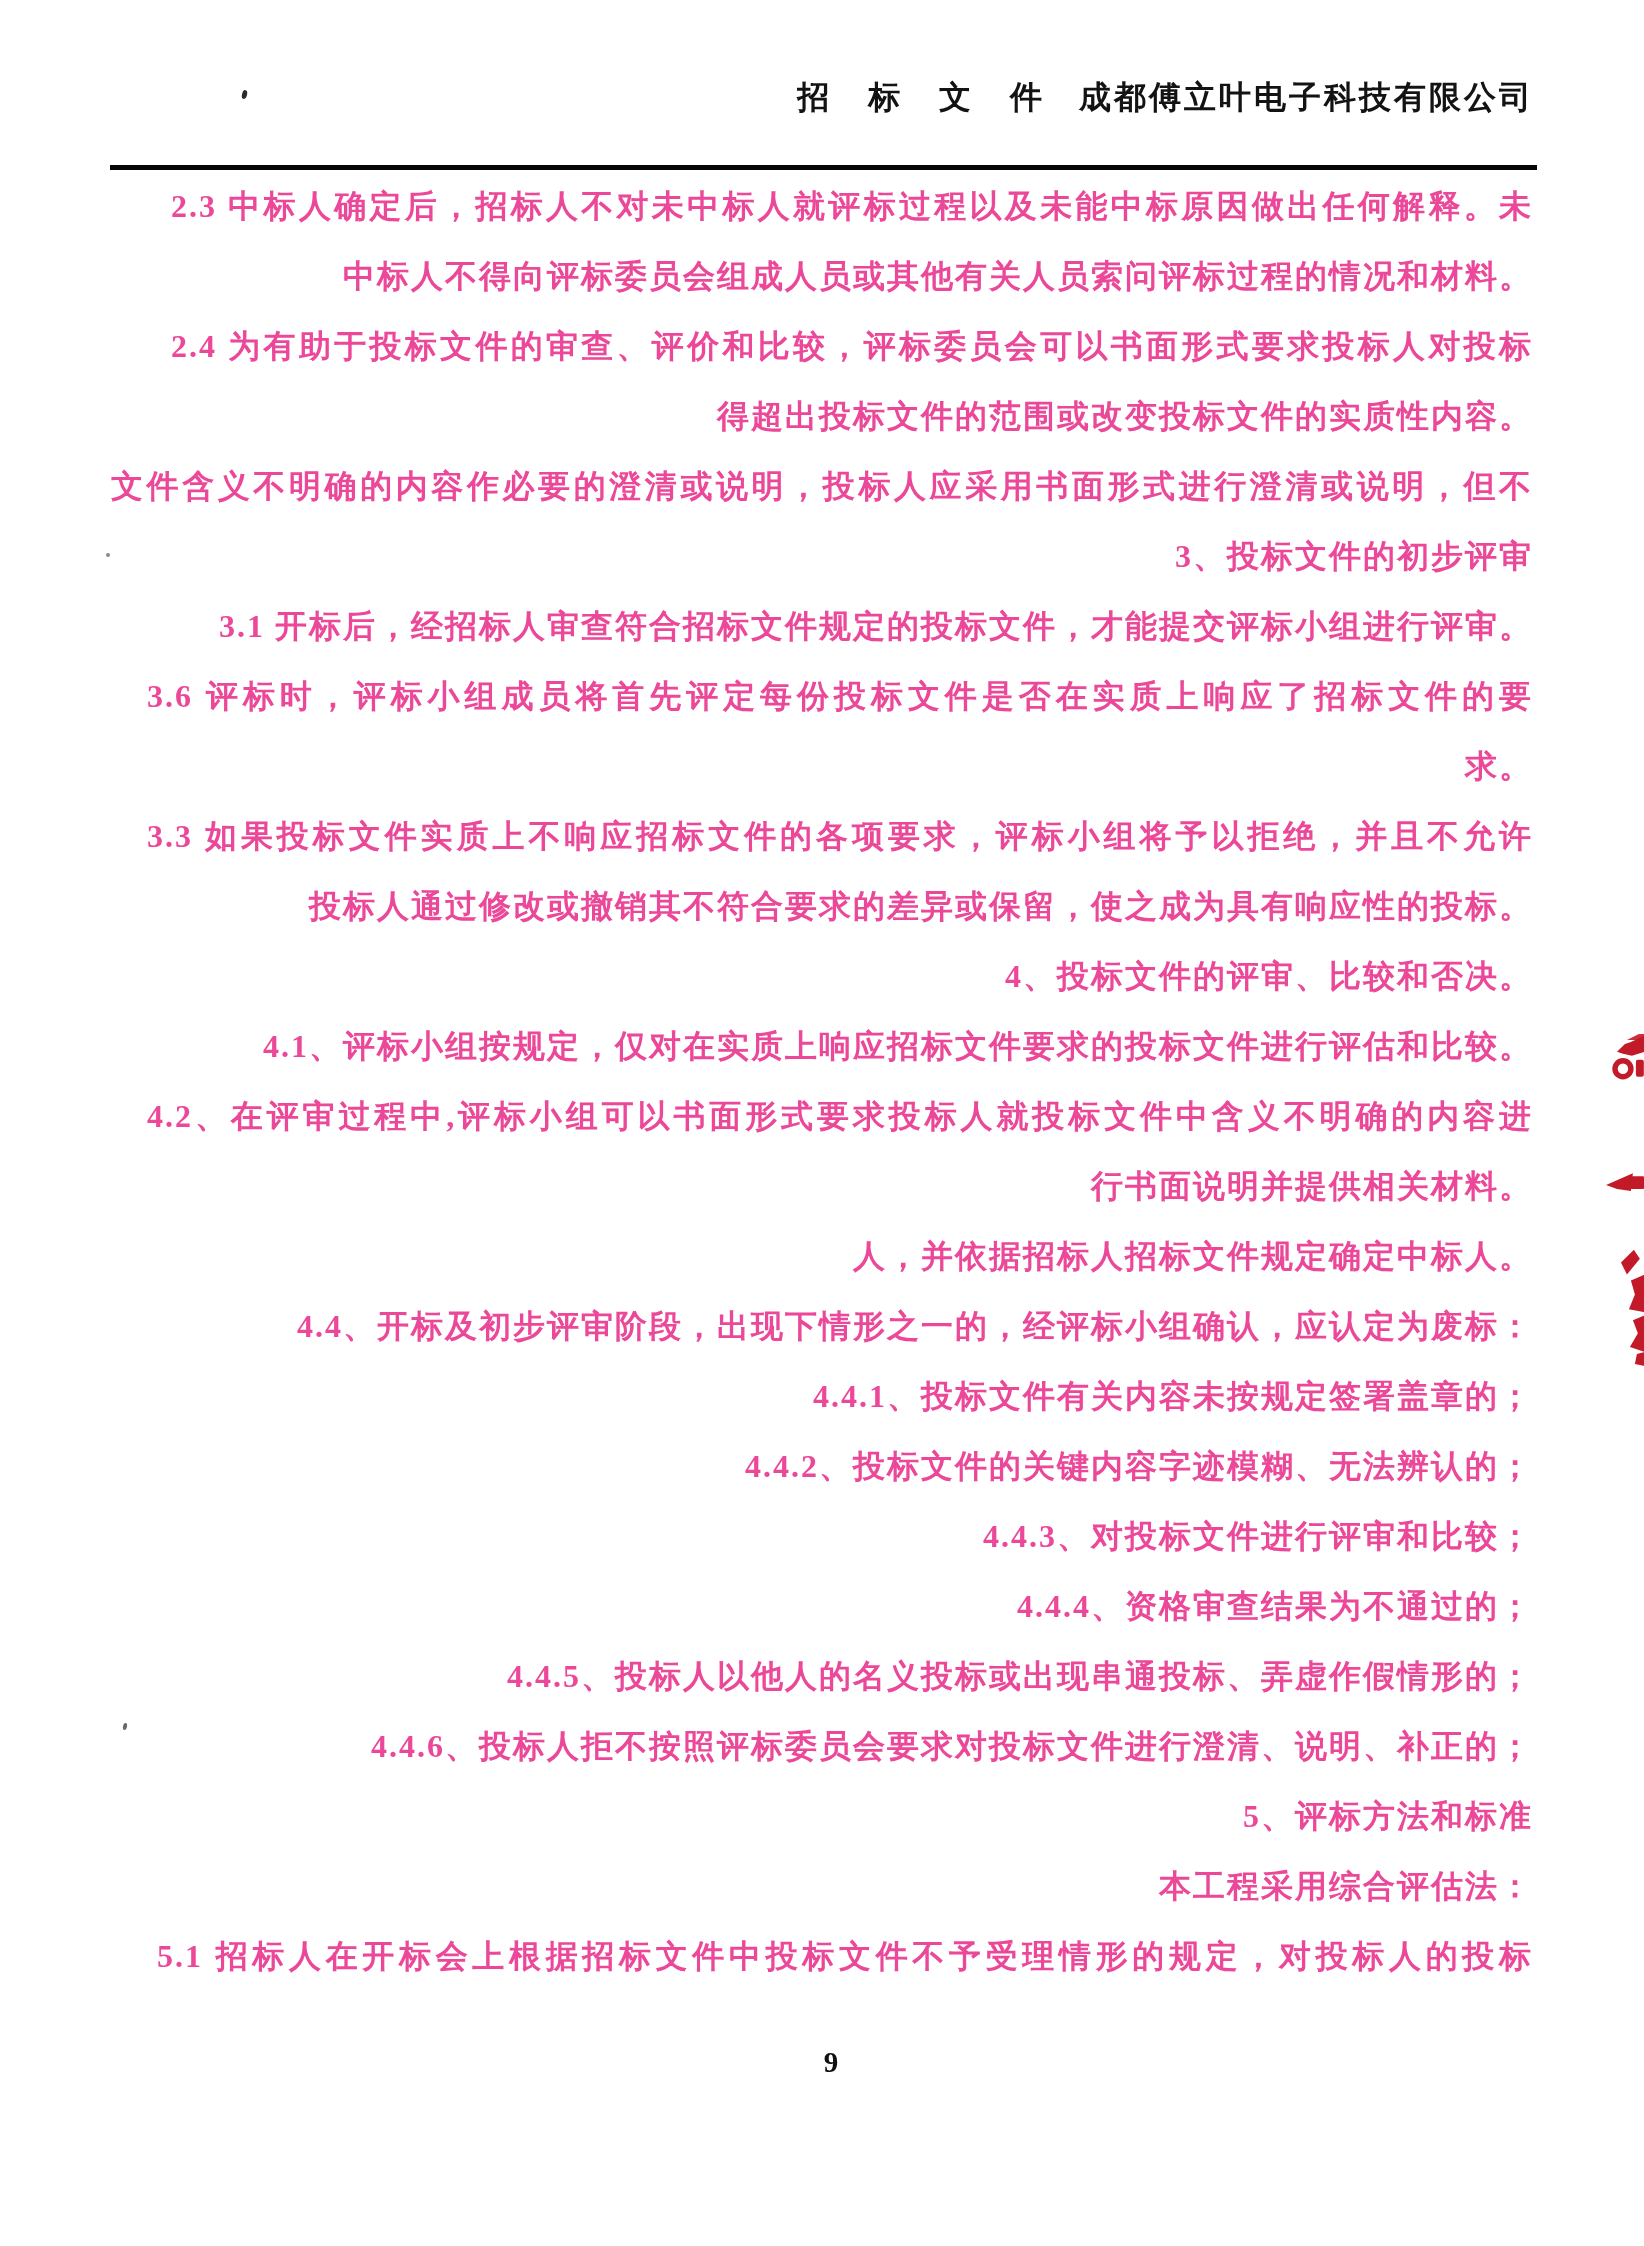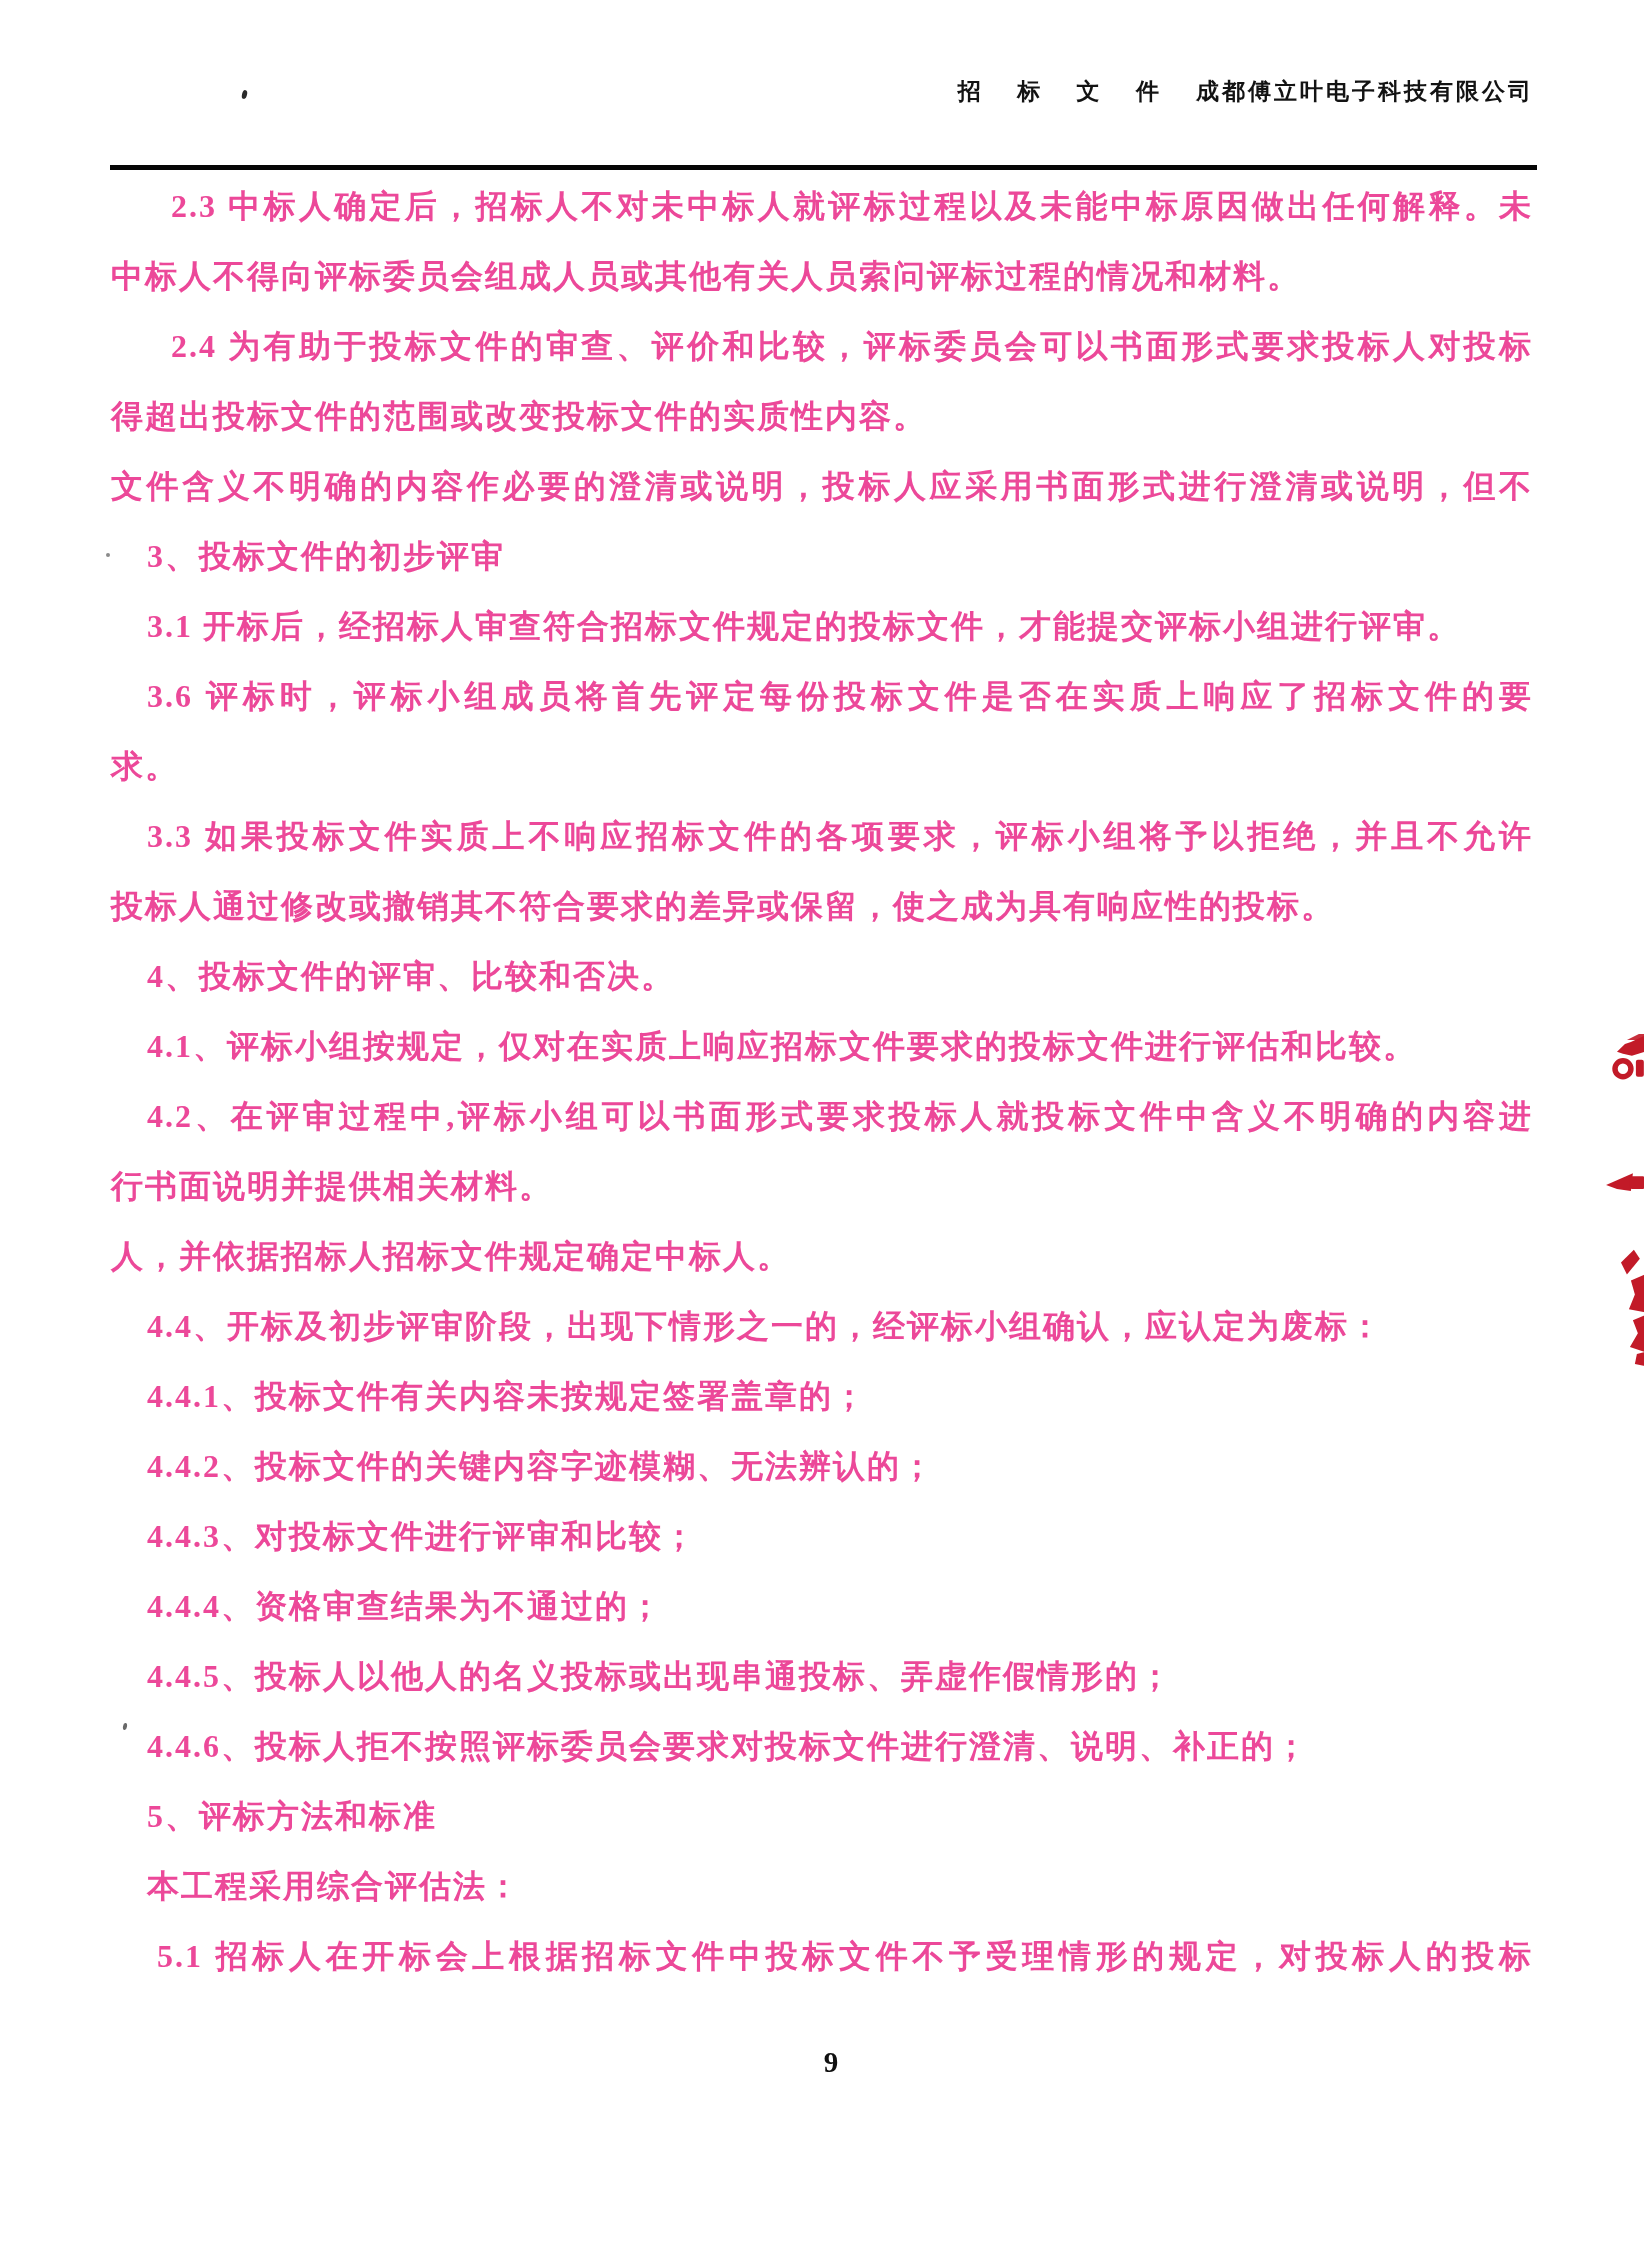--- a/index.html
+++ b/index.html
@@ -3,32 +3,32 @@
 <meta charset="utf-8">
 <style>
   html,body{margin:0;padding:0;}
   body{
     width:1645px;height:2247px;position:relative;background:#ffffff;overflow:hidden;
     font-family:"Liberation Serif","DejaVu Serif",serif;
   }
   .page-header{
     position:absolute;top:76px;right:111px;
     font-family:"Liberation Sans","DejaVu Sans",sans-serif;
-    font-weight:bold;font-size:23px;color:#131313;white-space:nowrap;
+    font-weight:bold;font-size:32px;color:#131313;white-space:nowrap;
   }
   .doc-type{letter-spacing:15px;}
   .company{margin-left:22px;letter-spacing:3px;}
   .header-rule{
     position:absolute;top:165px;left:110px;width:1427px;height:5px;background:#060606;
   }
   .content{
     position:absolute;top:171px;left:111px;width:1422px;
     font-size:32px;font-weight:600;color:#ec4899;letter-spacing:2px;
   }
-  .line{height:70px;line-height:70px;text-align:left;}
+  .line{height:70px;line-height:70px;text-align:right;}
   .full{text-align:justify;text-align-last:justify;}
   .ind1{padding-left:36px;}
   .ind15{padding-left:46px;}
   .ind2{padding-left:60px;}
   .page-num{
     position:absolute;top:2046px;left:0;width:1662px;text-align:center;
     font-size:29px;font-weight:bold;color:#101010;
   }
   .speck{position:absolute;background:#2a2a2a;border-radius:50%;}
   .speck-a{left:242px;top:90px;width:5px;height:9px;transform:rotate(14deg);}

